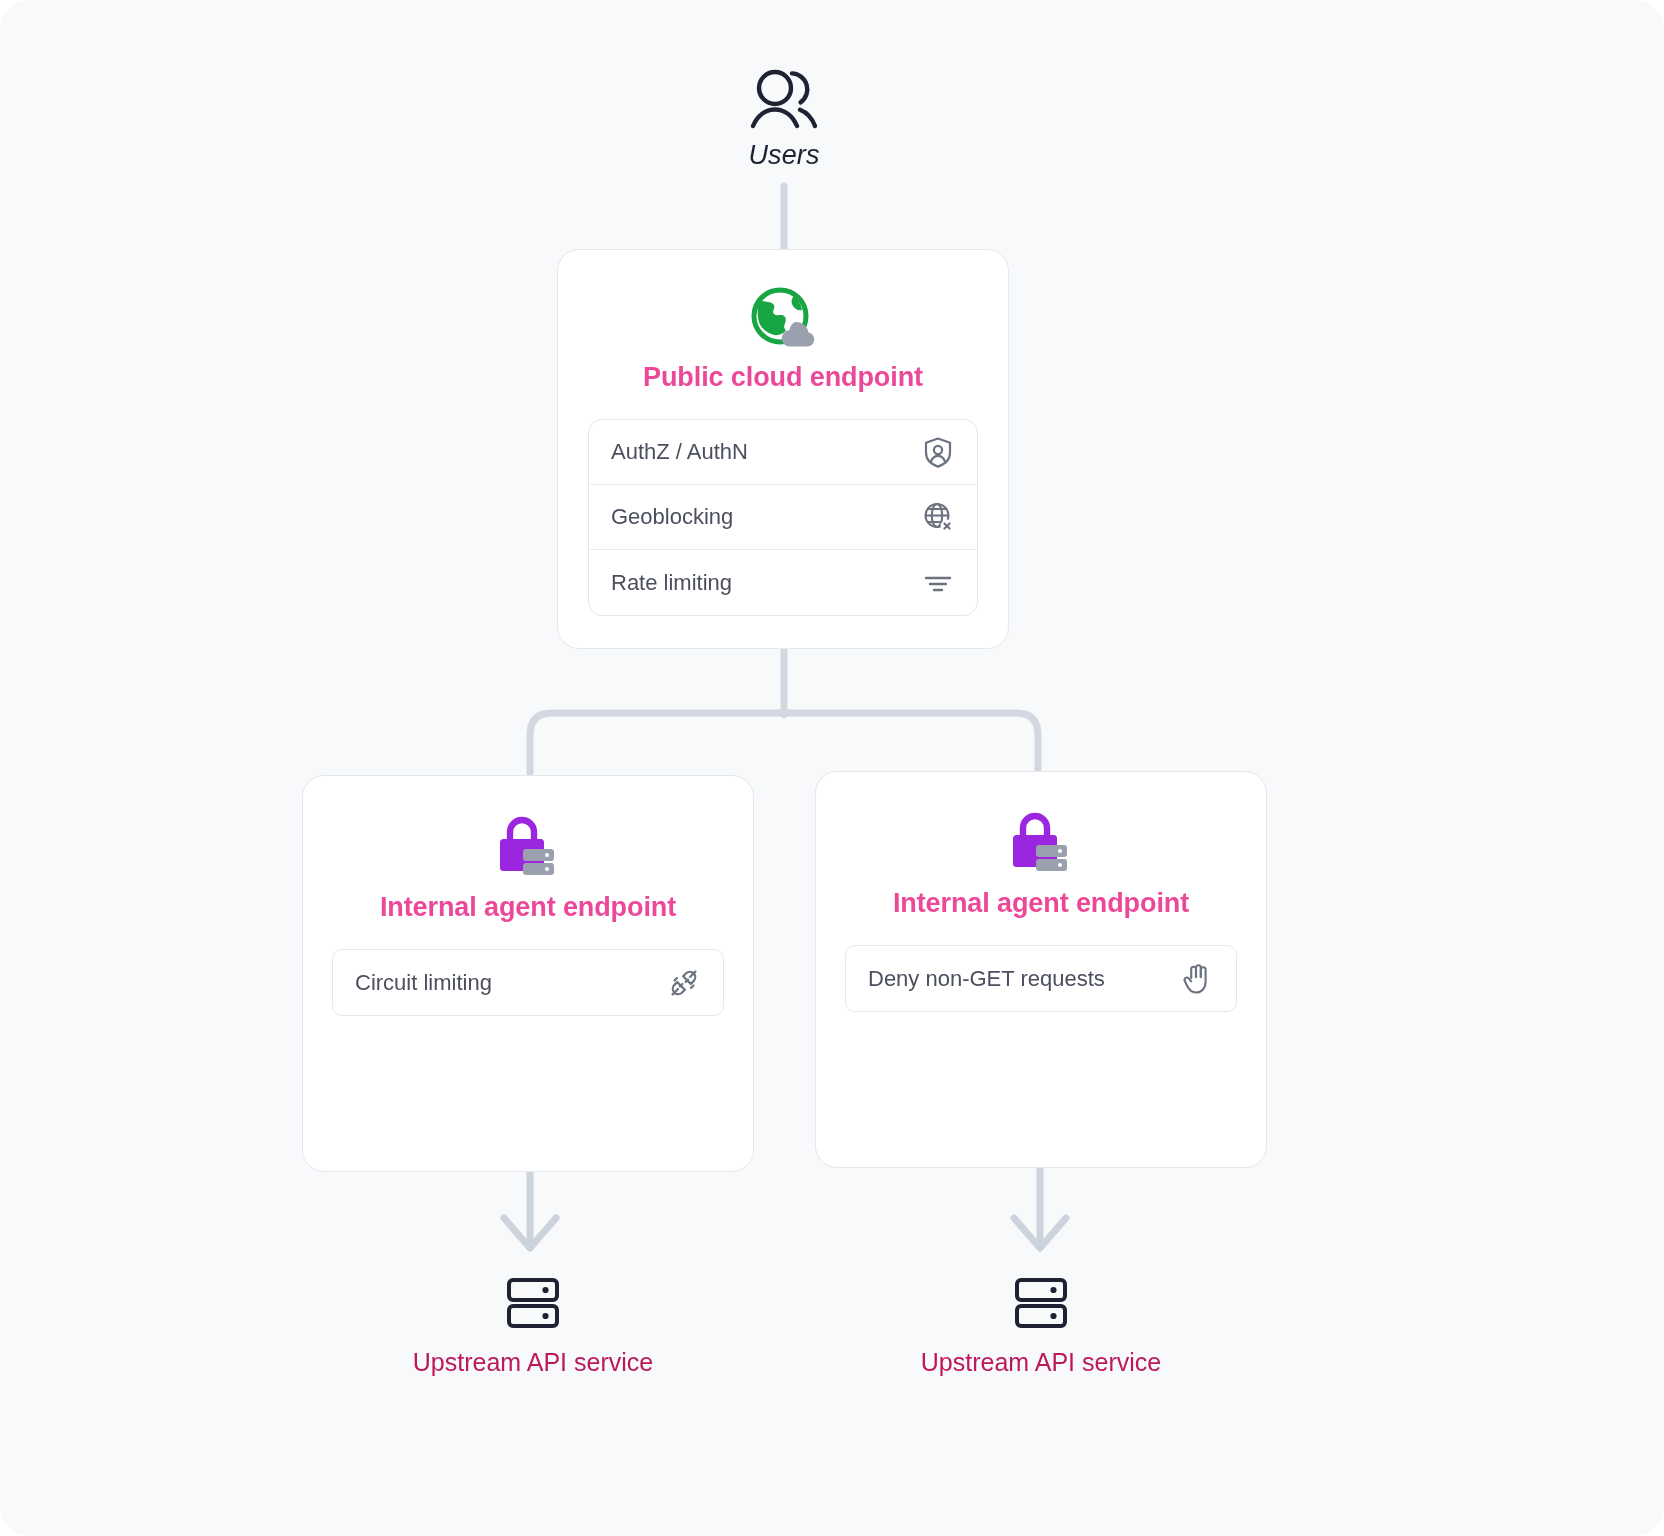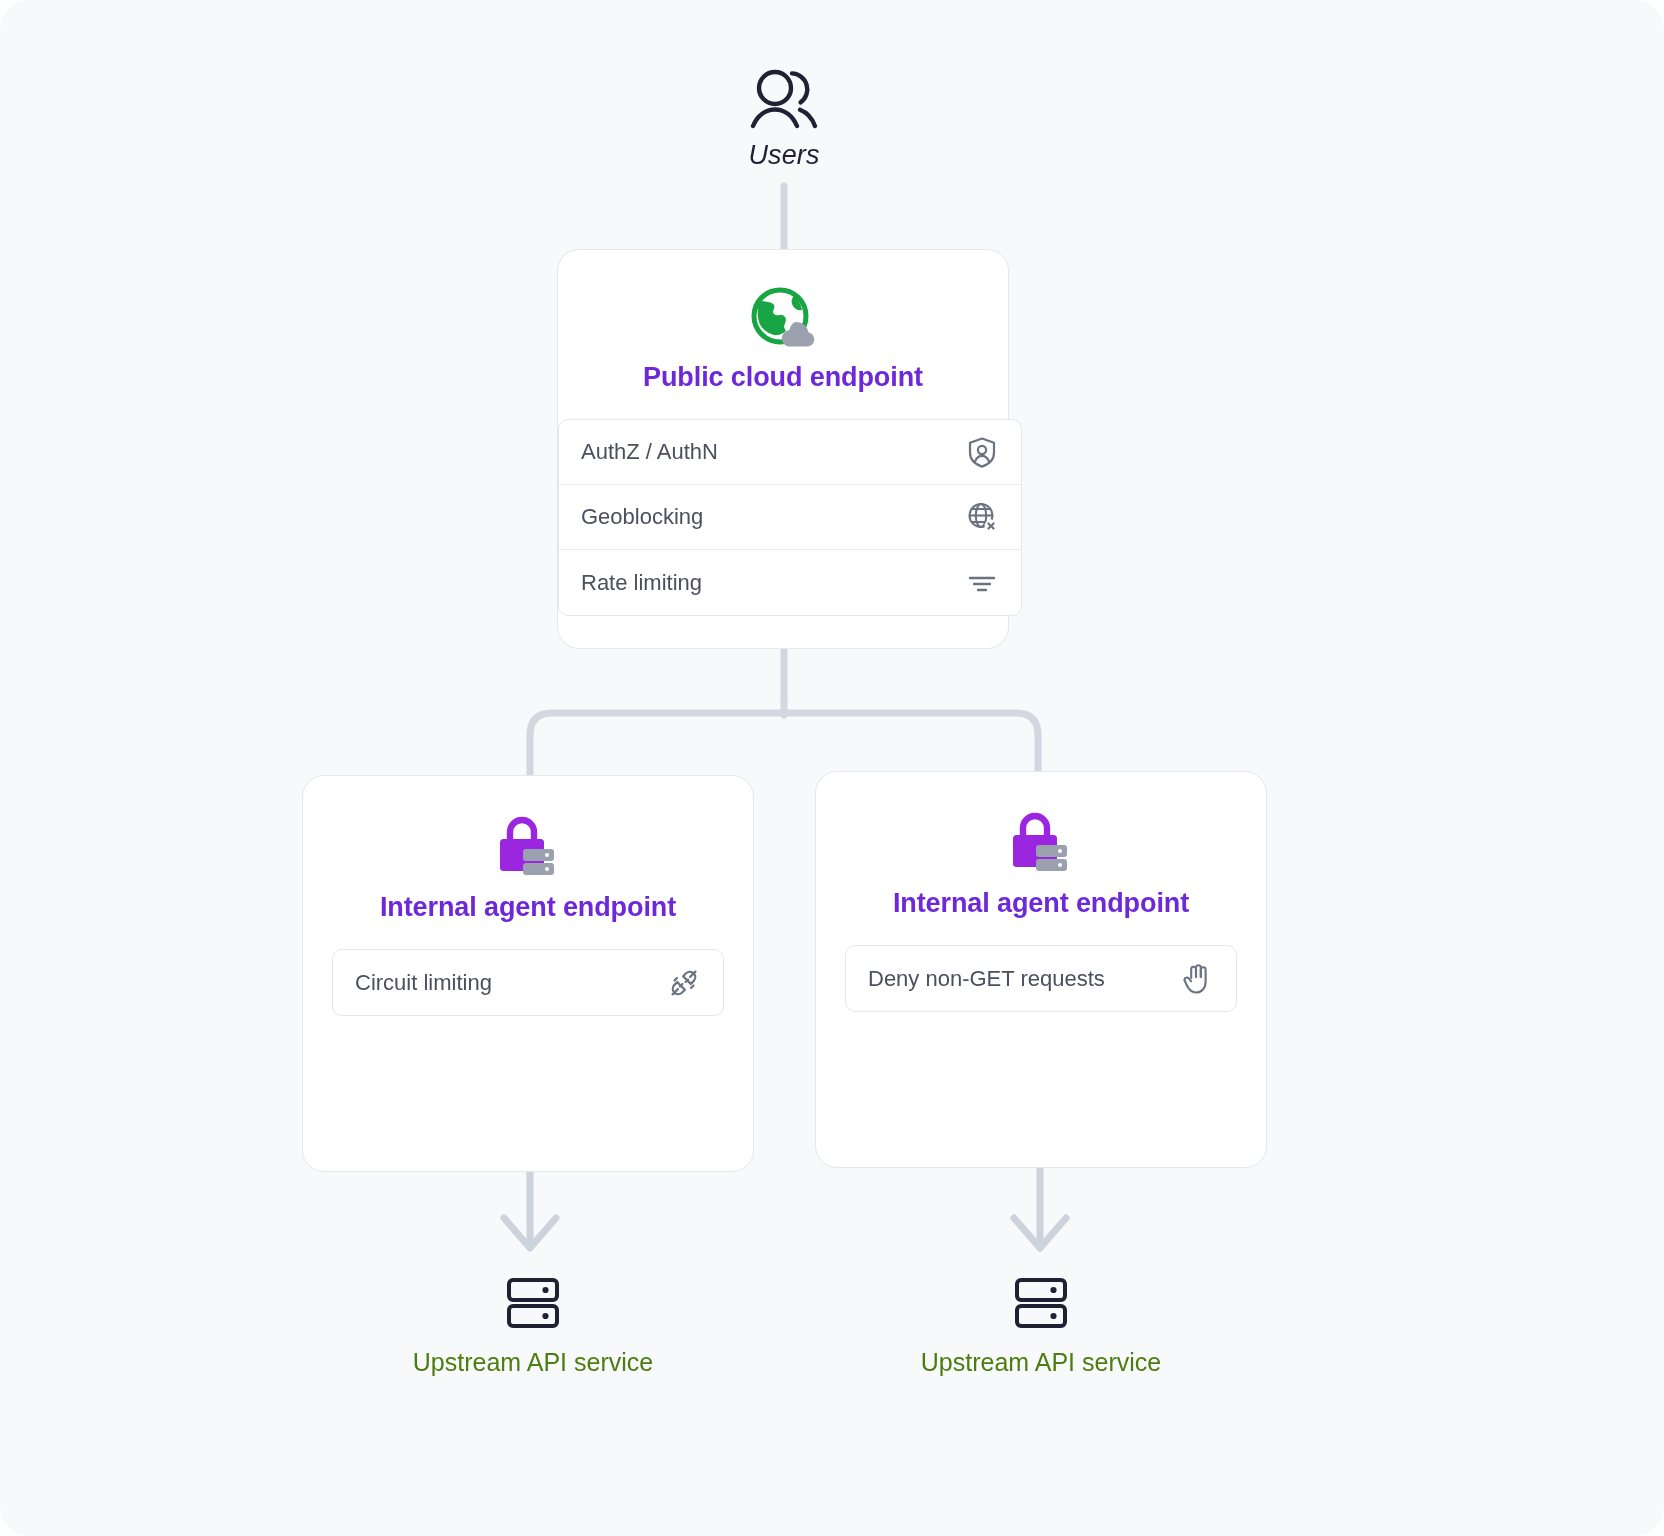--- a/index.html
+++ b/index.html
@@ -58,21 +58,21 @@
     padding-top: 36px;
     text-align: center;
   }
   .card-icon {
     display: block;
     margin: 0 auto 10px auto;
   }
   .card-title {
     font-size: 27px;
     font-weight: 700;
-    color: #6d28d9;
+    color: #ec4899;
     letter-spacing: -.1px;
   }
 
   
   .feature-list {
     margin: 26px auto 0 auto;
     border: 1.5px solid #e4e7ec;
     border-radius: 10px;
     overflow: hidden;
     background: #fff;
@@ -95,41 +95,41 @@
     flex: 0 0 auto;
     display: flex;
     align-items: center;
     justify-content: center;
     width: 34px;
     height: 34px;
   }
 
   
   #card-public      { left: 557px;  top: 249px;  width: 452px; height: 400px; }
-  #card-public .feature-list { width: 464px; }
+  #card-public .feature-list { width: 390px; border-radius: 14px; }
 
   #card-internal-left  { left: 302px;  top: 775px; width: 452px; height: 397px; }
   #card-internal-left .feature-list { width: 392px; }
 
   #card-internal-right { left: 815px;  top: 771px; width: 452px; height: 397px; }
   #card-internal-right .feature-list { width: 392px; }
 
   
   .service-node {
     position: absolute;
     width: 320px;
     text-align: center;
   }
   #service-left  { left: 373px;  top: 1272px; }
   #service-right { left: 881px;  top: 1272px; }
   .service-icon { display: block; margin: 0 auto 14px auto; }
   .service-label {
     font-size: 25px;
     font-weight: 500;
-    color: #4d7c0f;
+    color: #be185d;
   }
 </style>
 </head>
 <body>
 
 <div id="canvas">
 
   <svg id="connectors" viewBox="0 0 1664 1536" xmlns="http://www.w3.org/2000/svg">
     <g fill="none" stroke="#d3d8e0" stroke-width="7" stroke-linecap="round" stroke-linejoin="round">
 

